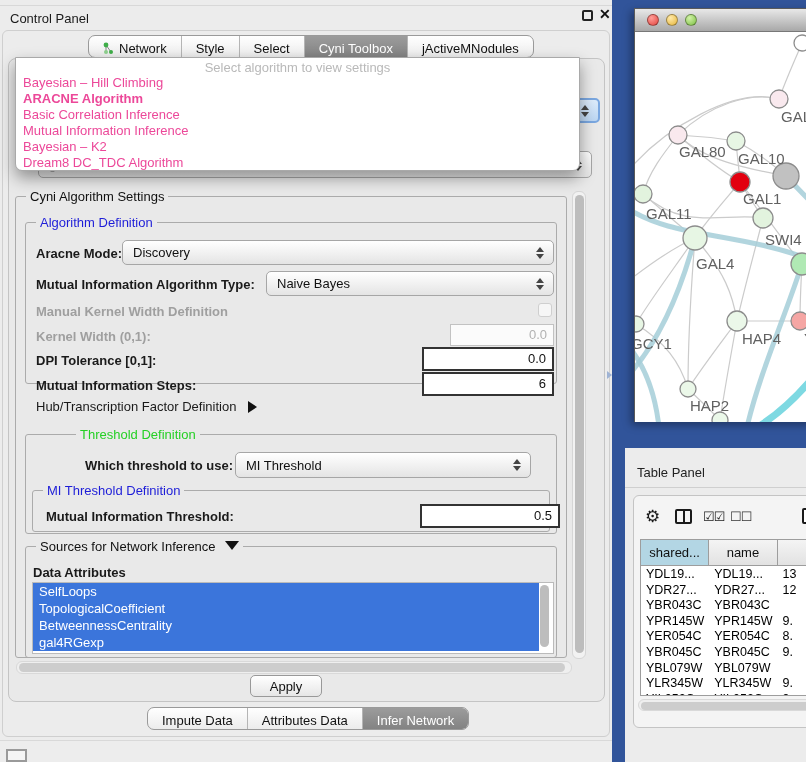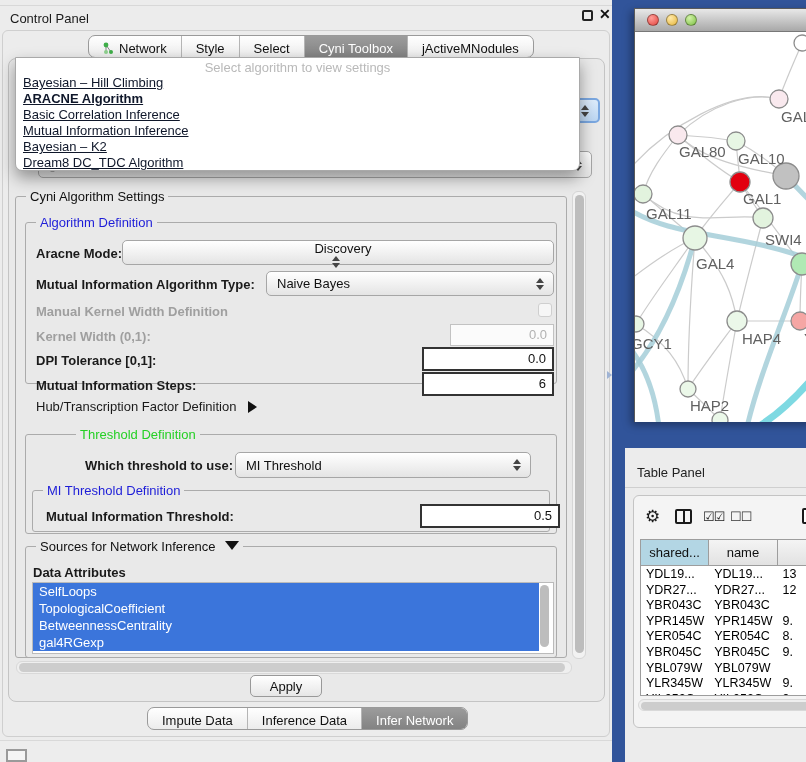--- a/index.html
+++ b/index.html
@@ -32,21 +32,21 @@
   .arrs .up { border-bottom:5px solid #444; }
   .arrs .dn { border-top:5px solid #444; }
   #combo-focus { left:552px; top:98px; width:48px; height:25px; border:2px solid #7AA7E0; background:linear-gradient(#dcebfb,#bcd6f2); }
   #combo-gal { left:38px; top:151px; width:554px; height:27px; }
   #combo-gal .ct { color:#9a9a9a; }
 
   
   #dropdown { left:15px; top:57px; width:565px; height:114px; background:#fff; border:1px solid #a9a9a9;
               border-radius:0 0 7px 7px; box-shadow:0 7px 16px rgba(0,0,0,.38); z-index:40; }
   #dd-head { height:17px; text-align:center; color:#b9b9b9; font-size:13px; padding-top:2px; }
-  .dd-item { height:16px; line-height:16px; padding-left:7px; font-size:13px; color:#0f172a; white-space:nowrap;text-decoration:underline; }
+  .dd-item { height:16px; line-height:16px; padding-left:7px; font-size:13px; color:#ec4899; white-space:nowrap; }
   .dd-item.sel { font-weight:bold; }
 
   
   .group { position:absolute; border:1px solid #ABABAB; border-radius:3px; }
   .gtitle { position:absolute; top:-8px; left:10px; background:#E9E9E9; padding:0 4px; font-size:13px; }
   .gtitle.blue { color:#1d1dd8; }
   .gtitle.green { color:#25d025;margin-left:40px; }
 
   .lbl { position:absolute; font-size:13px; font-weight:bold; color:#1a1a1a; white-space:nowrap; }
   .lbl.dis { color:#9f9f9f; }
@@ -170,21 +170,21 @@
 </div>
 
 <div class="group" id="g-settings" style="left:15px; top:196px; width:552px; height:462px;">
   <span class="gtitle" style="background:#E9E9E9">Cyni Algorithm Settings</span>
 </div>
 
 <div class="group" style="left:25px; top:222px; width:532px; height:162px;">
   <span class="gtitle blue">Algorithm Definition</span>
 </div>
 <span class="lbl" style="left:36px; top:246px;">Aracne Mode:</span>
-<div class="abs combo" style="left:122px; top:240px; width:432px; height:25px;flex-direction:column;">
+<div class="abs combo" style="left:122px; top:240px; width:432px; height:25px;">
   <span class="ct">Discovery</span>
   <span class="arrs">
       <i class="up"></i>
       <i class="dn"></i>
     </span>
 </div>
 <span class="lbl" style="left:36px; top:277px;">Mutual Information Algorithm Type:</span>
 <div class="abs combo" style="left:266px; top:271px; width:288px; height:25px;">
   <span class="ct">Naive Bayes</span>
   <span class="arrs">
@@ -248,21 +248,21 @@
   <div class="hthumb" style="left:2px; top:1px; width:546px; height:9px;"></div>
 </div>
 
 <div class="abs" id="apply-btn">Apply</div>
 
 <div class="abs seg-bar" id="bottom-tabs">
     <div class="seg">
       <span>Impute Data</span>
     </div>
     <div class="seg">
-      <span>Inference Data</span>
+      <span>Attributes Data</span>
     </div>
     <div class="seg sel">
       <span>Infer Network</span>
     </div>
   </div>
 
 <div class="abs" id="bottom-strip"></div>
 <div class="abs" id="mini-square"></div>
 
 <div class="abs" id="desktop"></div>

